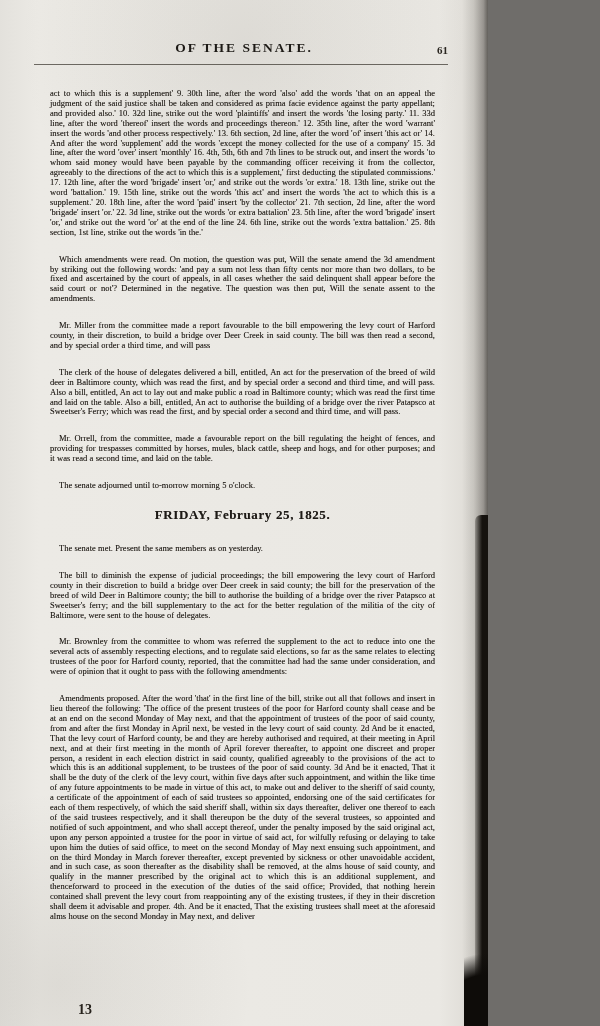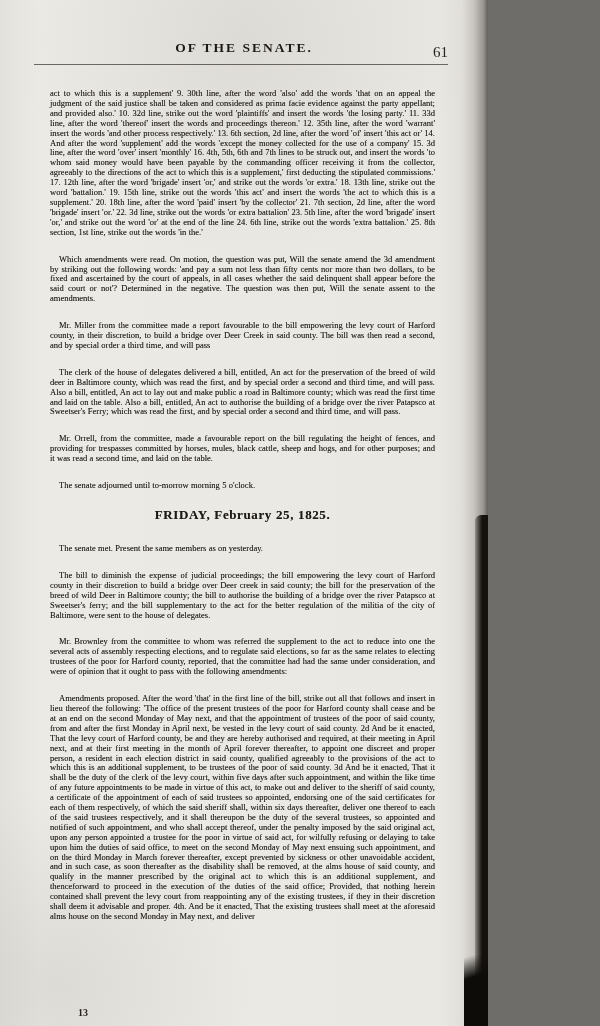--- a/index.html
+++ b/index.html
@@ -10,39 +10,39 @@
       radial-gradient(circle at 50% 4%, rgba(120,115,105,0.12), rgba(0,0,0,0) 22%),
       linear-gradient(to right, #e3e1dc 0%, #eceae5 8%, #eae8e3 90%, #d8d5cf 100%);
     font-family:"Liberation Serif","DejaVu Serif",serif;
     color:#24201b;
   }
   .header{position:absolute;top:40px;left:0;width:100%;height:22px;}
   .running-title{
     display:block;text-align:center;font-weight:bold;font-size:13.5px;
     letter-spacing:2px;color:#1d1a16;
   }
-  .page-number{position:absolute;right:40px;top:4px;font-weight:normal;font-size:15px;color:#2a2620;}
+  .page-number{position:absolute;right:40px;top:4px;font-weight:bold;font-size:11px;color:#2a2620;}
   .rule{
     position:absolute;top:64px;left:34px;right:40px;height:0;
     border:none;border-top:1px solid rgba(40,35,28,0.65);margin:0;
   }
   .body{
     position:absolute;top:72px;left:33px;right:36px;
     text-align:justify;font-size:8.5px;line-height:9.9px;
     text-shadow:0 0 0.4px rgba(30,25,20,0.45);
     word-spacing:0.2px;
   }
   .body p{margin:17px;text-indent:9px;}
   .body p.flush{text-indent:0;}
   .date-heading{
     text-align:center;font-weight:bold;font-size:13px;line-height:13px;
     margin:7px 0 23px 0;letter-spacing:0.6px;color:#1d1a16;
   }
   .signature-mark{
-    position:absolute;left:78px;bottom:8px;font-size:10px;font-weight:bold;color:#26221c;margin-top:27px;
+    position:absolute;left:78px;bottom:8px;font-size:14px;font-weight:bold;color:#26221c;margin-top:27px;
   }
   .binding-shadow{
     position:absolute;top:0;right:0;width:26px;height:100%;pointer-events:none;
     background:linear-gradient(to right, rgba(0,0,0,0) 0%, rgba(40,36,30,0.12) 45%, rgba(30,26,22,0.35) 82%, rgba(20,17,14,0.6) 100%);
   }
   .binding-bar{
     position:absolute;right:0;top:515px;bottom:0;width:13px;pointer-events:none;
     background:linear-gradient(to right, rgba(22,19,15,0.25) 0%, #15120e 55%);
     border-top-left-radius:6px;
   }

